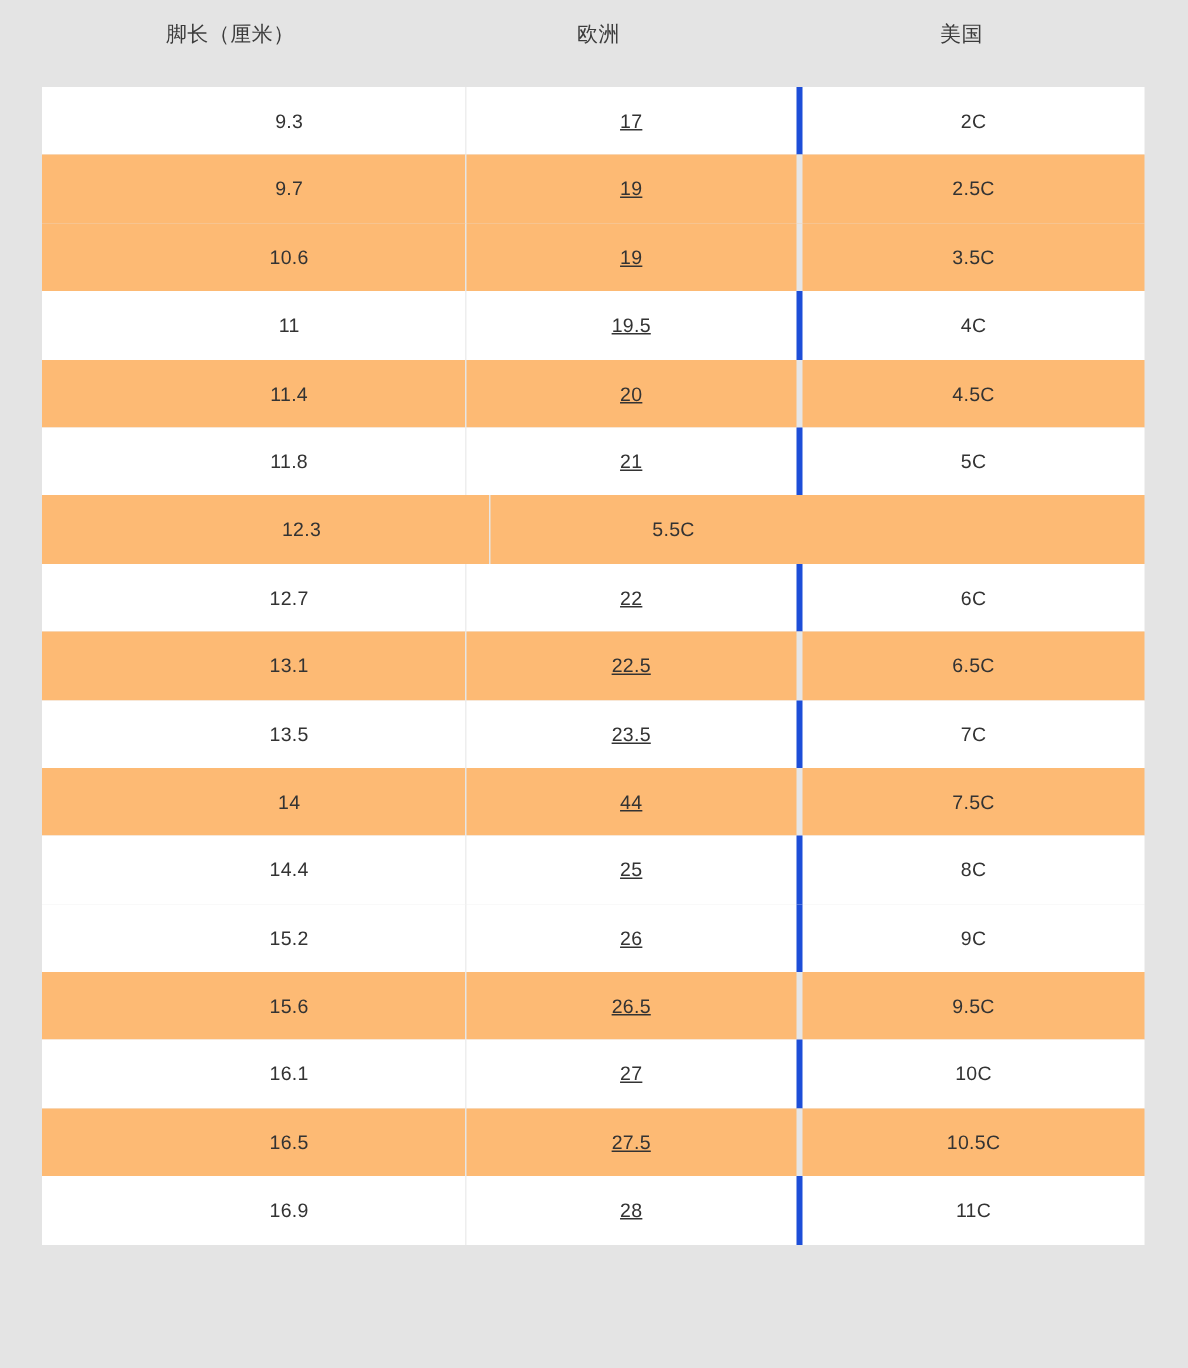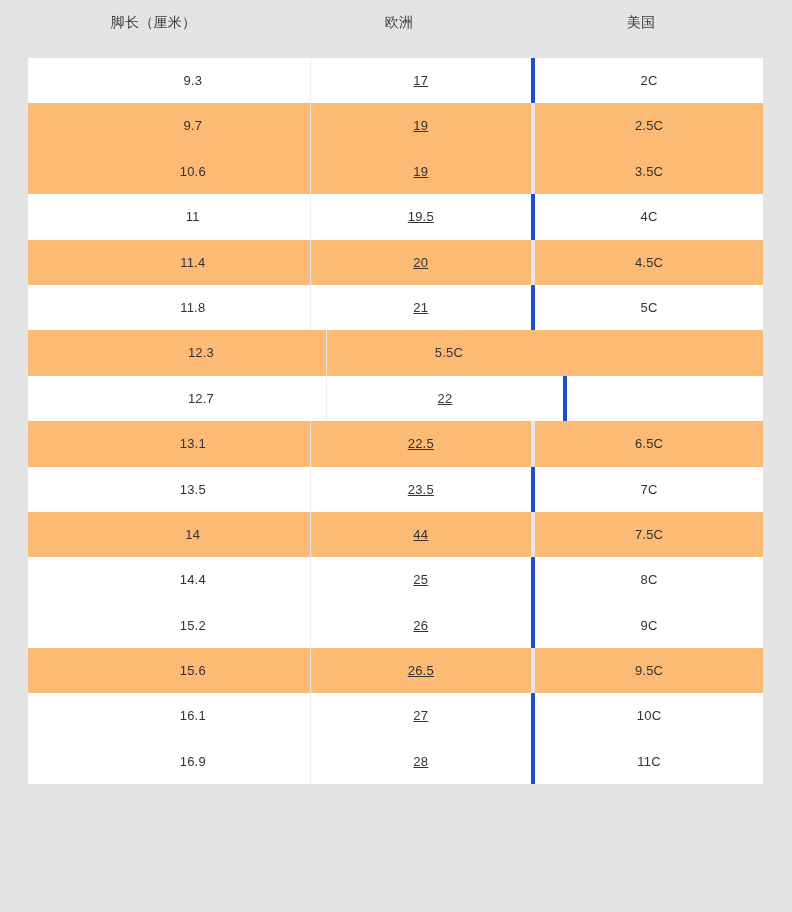--- a/index.html
+++ b/index.html
@@ -118,20 +118,21 @@
         <div class="cell c1">21</div>
         <div class="cell c2">5C</div>
       </div>
       <div class="row even">
         <div class="cell c0">12.3</div>
         <div class="cell c2">5.5C</div>
       </div>
       <div class="row odd">
         <div class="cell c0">12.7</div>
         <div class="cell c1">22</div>
+        <div class="cell c2">6C</div>
       </div>
       <div class="row even">
         <div class="cell c0">13.1</div>
         <div class="cell c1">22.5</div>
         <div class="cell c2">6.5C</div>
       </div>
       <div class="row odd">
         <div class="cell c0">13.5</div>
         <div class="cell c1">23.5</div>
         <div class="cell c2">7C</div>
@@ -154,20 +155,25 @@
       <div class="row even">
         <div class="cell c0">15.6</div>
         <div class="cell c1">26.5</div>
         <div class="cell c2">9.5C</div>
       </div>
       <div class="row odd">
         <div class="cell c0">16.1</div>
         <div class="cell c1">27</div>
         <div class="cell c2">10C</div>
       </div>
+      <div class="row even">
+        <div class="cell c0">16.5</div>
+        <div class="cell c1">27.5</div>
+        <div class="cell c2">10.5C</div>
+      </div>
       <div class="row odd">
         <div class="cell c0">16.9</div>
         <div class="cell c1">28</div>
         <div class="cell c2">11C</div>
       </div>
     </div>
 
 </div>
 
 </body></html>

